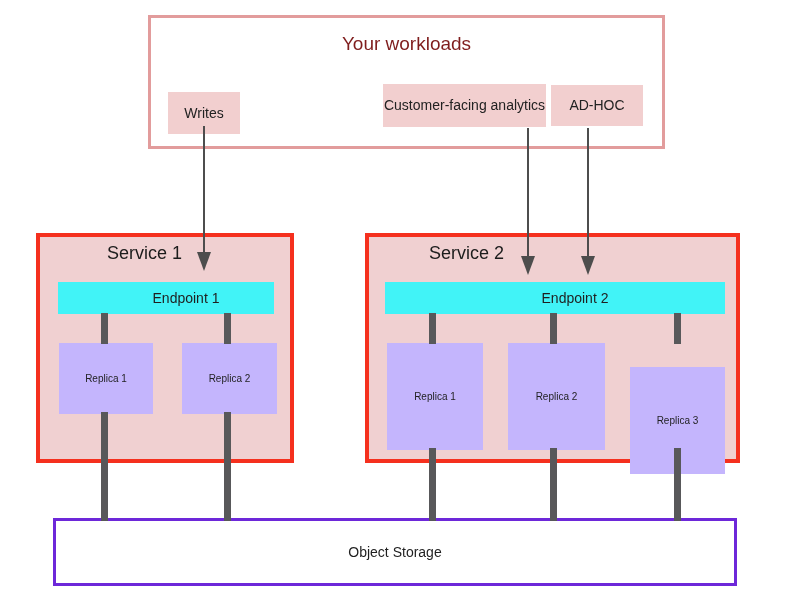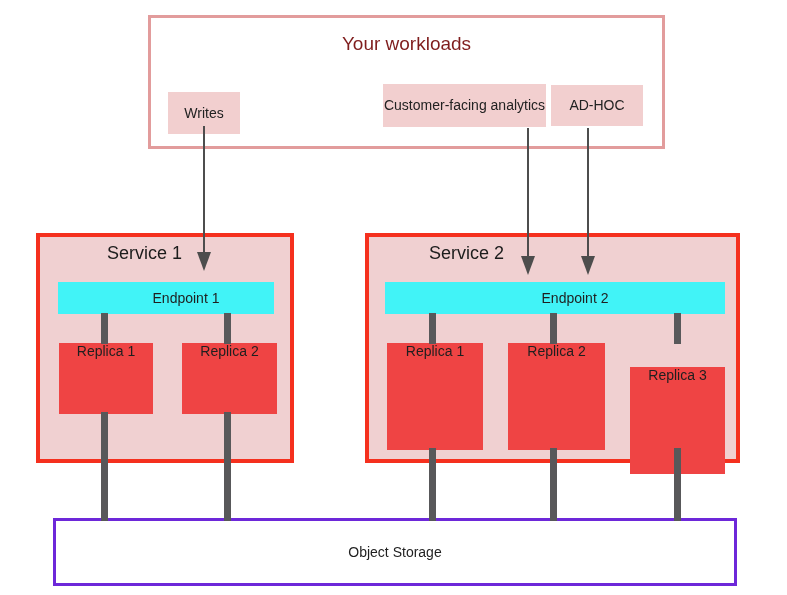--- a/index.html
+++ b/index.html
@@ -18,21 +18,21 @@
   
   .service-box{border:4px solid #f5301e;background:#f0d0d1;z-index:1;}
   .service1-box{left:36px;top:233px;width:258px;height:230px;}
   .service2-box{left:365px;top:233px;width:375px;height:230px;}
   .service-label{font-size:18px;color:#1c1c1c;z-index:2;margin-left:44px;}
   .service1-label{left:63px;top:243px;}
   .service2-label{left:385px;top:243px;}
   .endpoint{background:#41f3f7;display:flex;align-items:center;justify-content:center;font-size:14px;color:#1f1f1f;z-index:2;padding-left:40px;}
   .endpoint1{left:58px;top:282px;width:216px;height:32px;}
   .endpoint2{left:385px;top:282px;width:340px;height:32px;text-align:center;}
-  .replica{background:#ef4444;display:flex;align-items:flex-start;justify-content:center;font-size:14px;color:#1f1f1f;z-index:2;}
+  .replica{background:#c4b5fd;display:flex;align-items:center;justify-content:center;font-size:10px;color:#1f1f1f;z-index:2;}
   .s1-r1{left:59px;top:343px;width:94px;height:71px;}
   .s1-r2{left:182px;top:343px;width:95px;height:71px;}
   .s2-r1{left:387px;top:343px;width:96px;height:107px;}
   .s2-r2{left:508px;top:343px;width:97px;height:107px;}
   .s2-r3{left:630px;top:343px;width:95px;height:107px;margin-top:24px;}
   
   .connector{width:7px;background:#58585a;z-index:3;}
   .c-s1a-top{left:101px;top:313px;height:31px;}
   .c-s1b-top{left:224px;top:313px;height:31px;}
   .c-s1a-bot{left:101px;top:412px;height:109px;}

